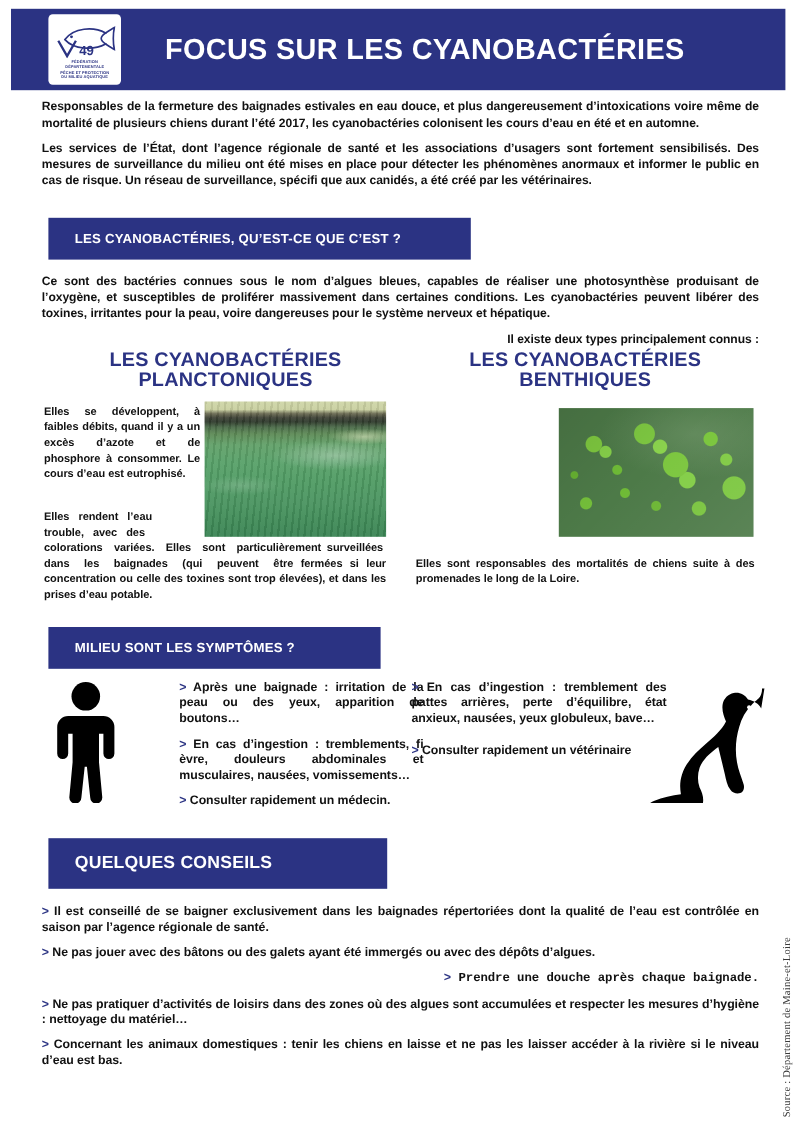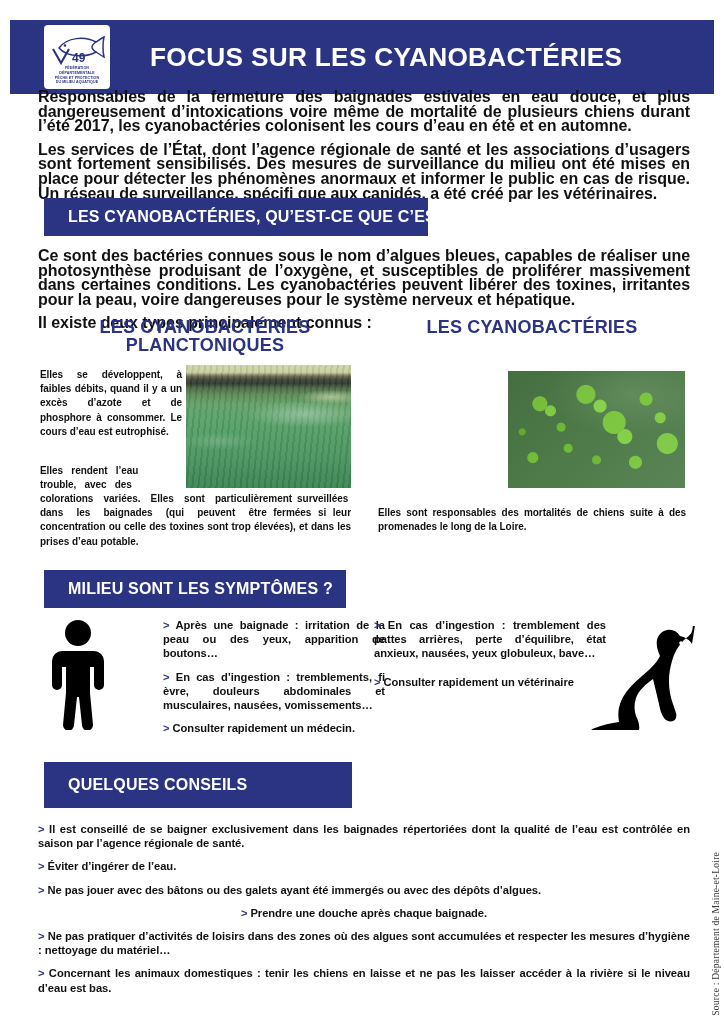--- a/index.html
+++ b/index.html
@@ -9,21 +9,21 @@
     background: #ffffff;
     font-family: "Liberation Sans", sans-serif;
   }
   body { position: relative; overflow: hidden; }
 
   .page { position: relative; width: 724px; height: 1024px; background: #fff; }
 
   
   .header-bar {
     position: absolute;
-    left: 10px; top: 20px;
+    left: 10px; top: 8px;
     width: 704px; height: 74px;
     background: #2b3383;
     display: flex;
     align-items: center;
   }
   .logo-box {
     width: 66px; height: 64px;
     margin-left: 34px;
     background: #ffffff;
     border-radius: 4px;
@@ -53,39 +53,39 @@
     margin-left: 40px;
     white-space: nowrap;
     transform: scaleX(0.99);
     transform-origin: left center;
   }
 
   
   .body-text {
     position: absolute;
     color: #111111;
-    font-size: 16px;
+    font-size: 11px;
     line-height: 14.6px;
     font-weight: bold;
     text-align: justify;
     letter-spacing: -0.05px;
   }
   .body-text p + p { margin-top: 9px; }
 
   
   .sec-bar {
     position: absolute;
     background: #2b3383;
     display: flex;
     align-items: center;
   }
   .sec-bar span {
     color: #ffffff;
     font-weight: bold;
-    font-size: 16px;
+    font-size: 12px;
     letter-spacing: 0.2px;
     margin-left: 24px;
     white-space: nowrap;
   }
 
   
   .subhead {
     position: absolute;
     color: #2b3383;
     font-weight: bold;
@@ -224,29 +224,30 @@
     <p>Responsables de la fermeture des baignades estivales en eau douce, et plus dangereusement d’intoxications voire même de mortalité de plusieurs chiens durant l’été 2017, les cyanobactéries colonisent les cours d’eau en été et en automne.</p>
     <p>Les services de l’État, dont l’agence régionale de santé et les associations d’usagers sont fortement sensibilisés. Des mesures de surveillance du milieu ont été mises en place pour détecter les phénomènes anormaux et informer le public en cas de risque. Un réseau de surveillance, spécifi que aux canidés, a été créé par les vétérinaires.</p>
   </div>
 
   <div class="sec-bar" style="left:44px; top:198px; width:384px; height:38px;">
     <span>LES CYANOBACTÉRIES, QU’EST-CE QUE C’EST ?</span>
   </div>
 
   <div class="body-text" style="left:38px; top:249px; width:652px;">
     <p>Ce sont des bactéries connues sous le nom d’algues bleues, capables de réaliser une photosynthèse produisant de l’oxygène, et susceptibles de proliférer massivement dans certaines conditions. Les cyanobactéries peuvent libérer des toxines, irritantes pour la peau, voire dangereuses pour le système nerveux et hépatique.</p>
-    <p style="text-align:left;">Il existe deux types principalement connus :</p>
+    <p style="text-align:right;">Il existe deux types principalement connus :</p>
   </div>
 
   <div class="subhead" style="left:40px; top:318px; width:330px;">
     <div>LES CYANOBACTÉRIES</div>
     <div>PLANCTONIQUES</div>
   </div>
   <div class="subhead" style="left:372px; top:318px; width:320px;">
     <div>LES CYANOBACTÉRIES</div>
+    <div>BENTHIQUES</div>
   </div>
 
   <div class="photo photo-plank" style="left:186px; top:365px; width:165px; height:123px;"></div>
   <div class="photo photo-benth" style="left:508px; top:371px; width:177px; height:117px;"></div>
 
   <div class="col-text" style="left:40px; top:368px; width:142px;">
     <p>Elles se développent, à faibles débits, quand il y a un excès d’azote et de phosphore à consommer. Le cours d’eau est eutrophisé.</p>
   </div>
   <div class="col-text" style="left:40px; top:464px; width:142px;">
     <p>Elles&nbsp;&nbsp;&nbsp;rendent&nbsp;&nbsp;&nbsp;l’eau<br>trouble,&nbsp;&nbsp;&nbsp;avec&nbsp;&nbsp;&nbsp;des</p>
@@ -287,22 +288,21 @@
              c3 -3 7 -5 8 -9 c1 -3 1 -6 0 -9 c2 -1 5 -2 6 -4 c1 -2 0 -4 -1 -5 z" fill="#000000"></path>
     <circle cx="93" cy="17" r="1.8" fill="#ffffff"></circle>
   </svg>
 
   <div class="sec-bar" style="left:44px; top:762px; width:308px; height:46px;">
     <span style="font-size:16px;">QUELQUES CONSEILS</span>
   </div>
 
   <div class="bullets advice" style="left:38px; top:822px; width:652px;">
     <div class="bullet"><span class="gt">&gt;</span> Il est conseillé de se baigner exclusivement dans les baignades répertoriées dont la qualité de l’eau est contrôlée en saison par l’agence régionale de santé.</div>
-    <div class="bullet" style="text-align:left;"><span class="gt">&gt;</span> Éviter d’ingérer de l’eau.</div>
     <div class="bullet" style="text-align:left;"><span class="gt">&gt;</span> Ne pas jouer avec des bâtons ou des galets ayant été immergés ou avec des dépôts d’algues.</div>
-    <div class="bullet" style="text-align:center;"><span class="gt">&gt;</span> Prendre une douche après chaque baignade.</div>
+    <div class="bullet" style="text-align:right;font-family:Liberation Mono, monospace;"><span class="gt">&gt;</span> Prendre une douche après chaque baignade.</div>
     <div class="bullet"><span class="gt">&gt;</span> Ne pas pratiquer d’activités de loisirs dans des zones où des algues sont accumulées et respecter les mesures d’hygiène : nettoyage du matériel…</div>
     <div class="bullet"><span class="gt">&gt;</span> Concernant les animaux domestiques : tenir les chiens en laisse et ne pas les laisser accéder à la rivière si le niveau d’eau est bas.</div>
   </div>
 
   <div class="source">Source : Département de Maine-et-Loire</div>
 
 </div>
 
 </body></html>

